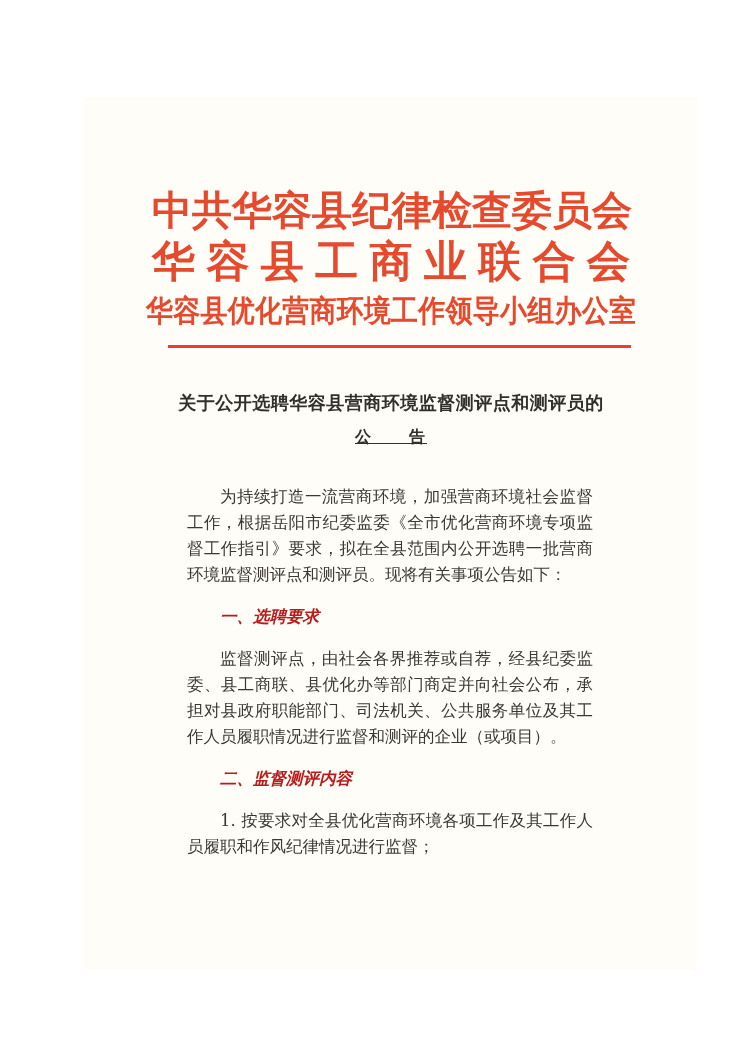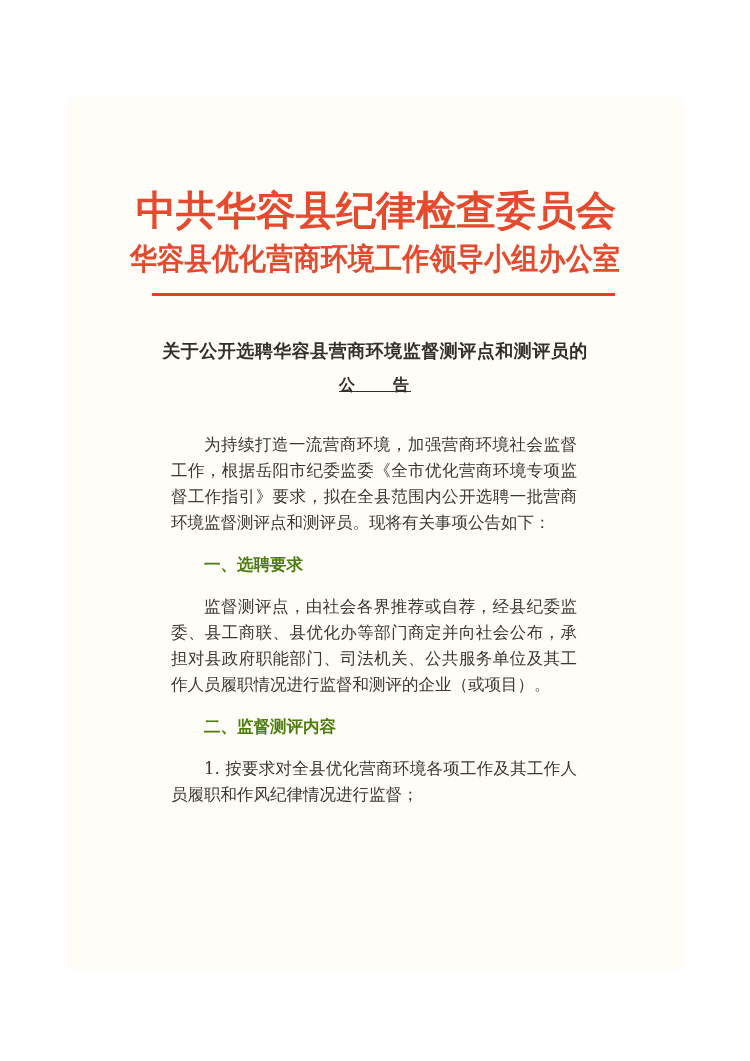--- a/index.html
+++ b/index.html
@@ -11,21 +11,21 @@
   .canvas {
     position: relative;
     width: 750px;
     height: 1061px;
     background: #ffffff;
     overflow: hidden;
   }
   
   .scan-page {
     position: absolute;
-    left: 67px;
+    left: 83px;
     top: 97px;
     width: 616px;
     height: 873px;
     background: #fffdf7;
   }
   .letterhead {
     margin-top: 88px;
   }
   .lh-line {
     margin: 0 auto;
@@ -68,31 +68,33 @@
     line-height: 26px;
     color: #3a3832;
     text-align: justify;
   }
   .body-text p {
     margin: 16px;
     text-indent: 2em;
   }
   .body-text p.heading {
     font-weight: bold;
-    color: #4d7c0f;
+    color: #b91c1c;
+    font-style: italic;
   }
 </style>
 </head>
 <body>
 
 <div class="canvas">
   <div class="scan-page">
 
     <div class="letterhead">
       <div class="lh-line lh1">中共华容县纪律检查委员会</div>
+      <div class="lh-line lh2">华容县工商业联合会</div>
       <div class="lh-line lh3">华容县优化营商环境工作领导小组办公室</div>
     </div>
 
     <div class="red-rule"></div>
 
     <div class="doc-title">
       <div class="title-line1">关于公开选聘华容县营商环境监督测评点和测评员的</div>
       <div class="title-line2">公　　告</div>
     </div>
 

